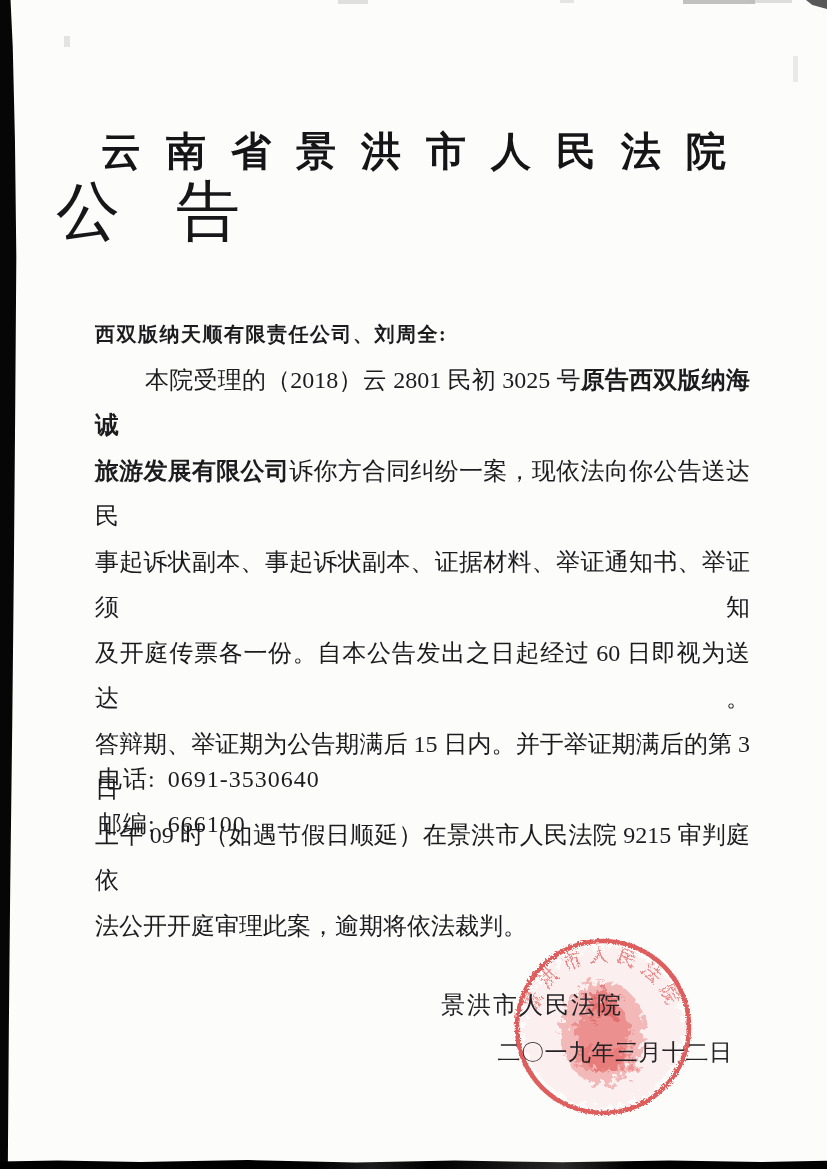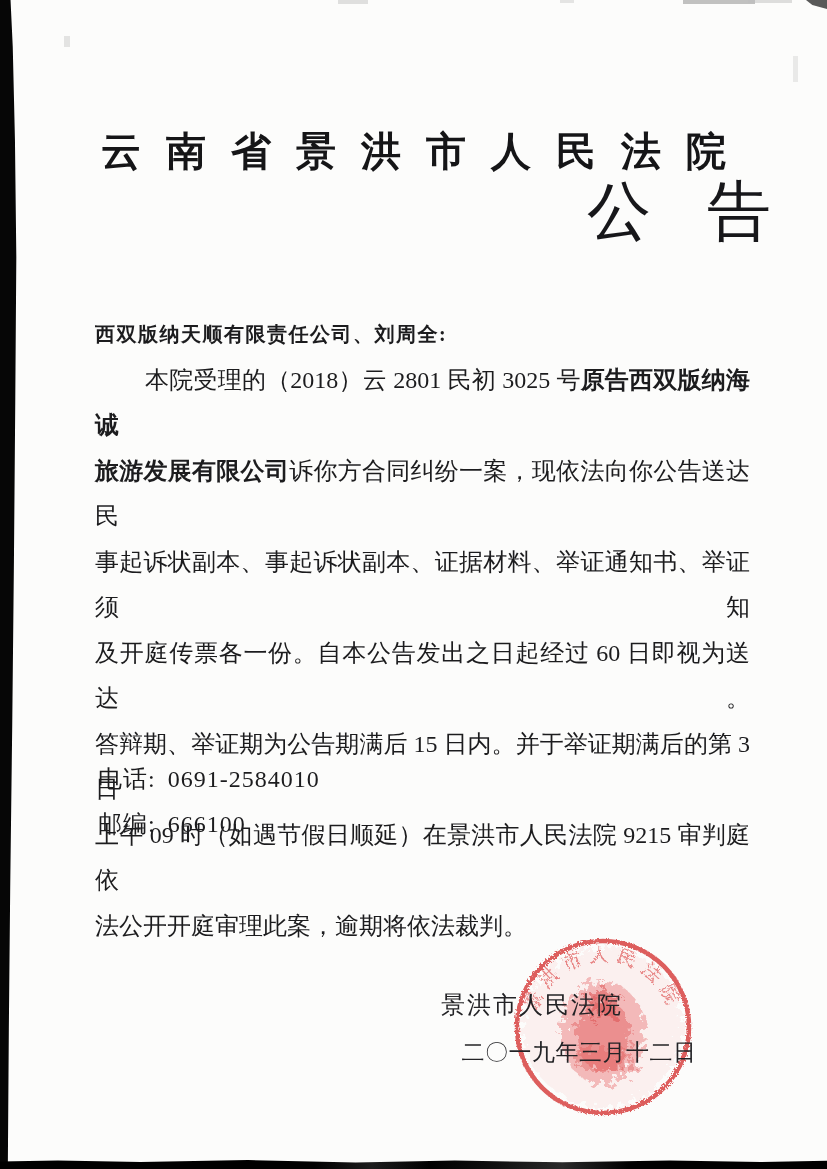--- a/index.html
+++ b/index.html
@@ -45,21 +45,21 @@
     font-family: "DejaVu Sans", "Liberation Sans", sans-serif;
     font-weight: bold;
     font-size: 40px;
     letter-spacing: 25px;
     text-indent: 25px;
     color: #151517;
     margin-top: 40px;
   }
   .notice-title {
     position: absolute; left: 0; right: 0; top: 168px;
-    text-align: right;
+    text-align: left;
     font-family: "DejaVu Sans", "Liberation Sans", sans-serif;
     font-weight: 500;
     font-size: 64px;
     letter-spacing: 56px;
     text-indent: 56px;
     color: #17171a;
   }
 
   
   .doc-body {
@@ -91,21 +91,21 @@
 
   
   .seal-wrap { position: absolute; left: 505px; top: 929px; width: 196px; height: 196px; opacity: .92; }
   .sig-court {
     position: absolute; left: 441px; top: 989px; width: 260px;
     font-size: 24px;
     letter-spacing: 2px;
     color: #232326;
   }
   .sig-date {
-    position: absolute; left: 454px; top: 1037px; width: 250px;
+    position: absolute; left: 490px; top: 1037px; width: 250px;
     text-align: center;
     font-size: 23px;
     letter-spacing: 0.5px;
     color: #232326;
   }
 </style>
 </head>
 <body>
 
 <div class="page">
@@ -129,21 +129,21 @@
     <div class="body-line just"><span class="hei">旅游发展有限公司</span><span>诉你方合同纠纷一案，现依法向你公告送达民</span></div>
     <div class="body-line just">事起诉状副本、事起诉状副本、证据材料、举证通知书、举证须知</div>
     <div class="body-line just">及开庭传票各一份。自本公告发出之日起经过 60 日即视为送达。</div>
     <div class="body-line just">答辩期、举证期为公告期满后 15 日内。并于举证期满后的第 3 日</div>
     <div class="body-line just">上午 09 时（如遇节假日顺延）在景洪市人民法院 9215 审判庭依</div>
     <div class="body-line">法公开开庭审理此案，逾期将依法裁判。</div>
   </div>
 
   <div class="contact-block">
     <div class="contact-row">
-      <span class="label">电话:</span><span>0691-2584010</span>
+      <span class="label">电话:</span><span>0691-3530640</span>
     </div>
     <div class="contact-row">
       <span class="label">邮编:</span><span>666100</span>
     </div>
   </div>
 
   <svg class="seal-wrap" viewBox="0 0 196 196" xmlns="http://www.w3.org/2000/svg">
     <defs>
       <filter id="rough" x="-20%" y="-20%" width="140%" height="140%">
         <feTurbulence type="fractalNoise" baseFrequency="0.55" numOctaves="2" result="n"></feTurbulence>

